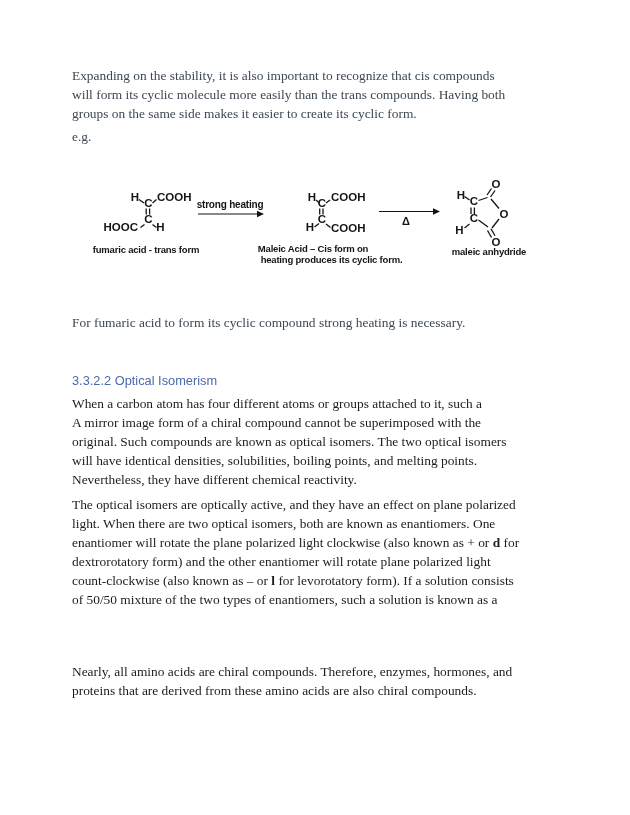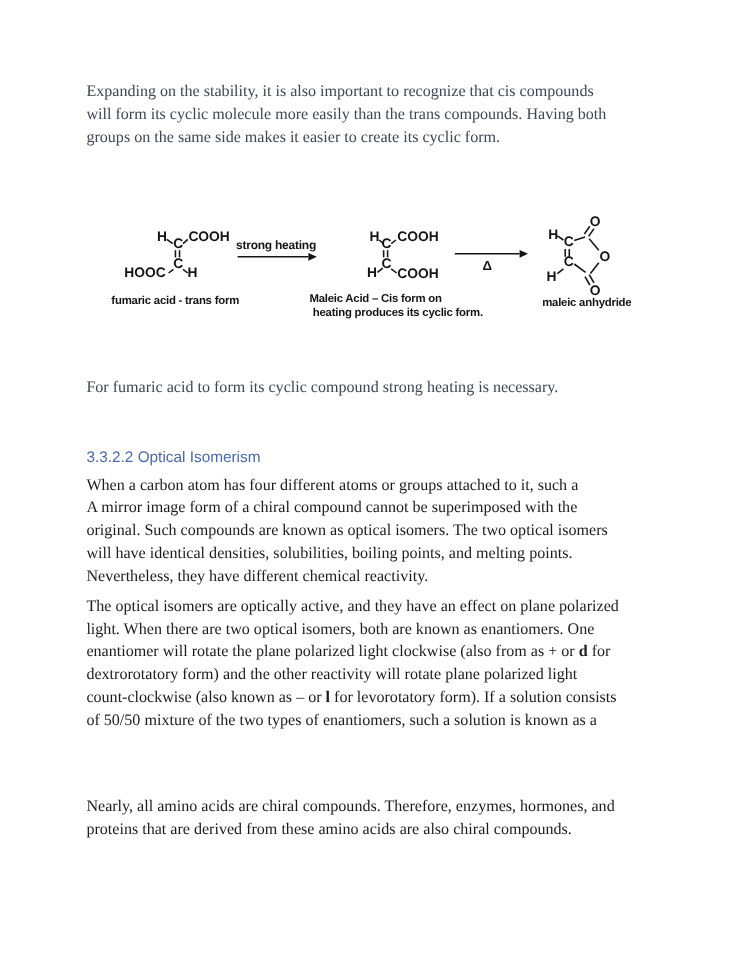--- a/index.html
+++ b/index.html
@@ -42,20 +42,21 @@
 <body>
 
 <div class="page">
 
   <div class="para soft" style="top:66px">
       <div class="tline"><span>Expanding on the stability, it is also important to recognize that cis compounds</span></div>
       <div class="tline"><span>will form its cyclic molecule more easily than the trans compounds. Having both</span></div>
       <div class="tline"><span>groups on the same side makes it easier to create its cyclic form.</span></div>
     </div>
 
+  <div class="para soft" style="top:127px">e.g.</div>
 
   <svg class="diagram" width="470" height="100" viewBox="0 0 470 100">
 
     <g>
       <text class="atom" x="50" y="31" text-anchor="middle">H</text>
       <text class="atom" x="72" y="31" text-anchor="start">COOH</text>
       <text class="atom" x="63.5" y="37" text-anchor="middle">C</text>
       <line x1="54" y1="29.5" x2="59" y2="33"></line>
       <line x1="67.5" y1="33" x2="71.5" y2="29.5"></line>
       <line x1="61.2" y1="38.5" x2="61.2" y2="44.5"></line>
@@ -132,22 +133,22 @@
       <div class="tline"><span>When a carbon atom has four different atoms or groups attached to it, such a</span></div>
       <div class="tline"><span>A mirror image form of a chiral compound cannot be superimposed with the</span></div>
       <div class="tline"><span>original. Such compounds are known as optical isomers. The two optical isomers</span></div>
       <div class="tline"><span>will have identical densities, solubilities, boiling points, and melting points.</span></div>
       <div class="tline"><span>Nevertheless, they have different chemical reactivity.</span></div>
     </div>
 
   <div class="para dark" style="top:495px">
       <div class="tline"><span>The optical isomers are optically active, and they have an effect on plane polarized</span></div>
       <div class="tline"><span>light. When there are two optical isomers, both are known as enantiomers. One</span></div>
-      <div class="tline"><span>enantiomer will rotate the plane polarized light clockwise (also from as + or </span><span style="font-weight: bold;">d</span><span> for</span></div>
-      <div class="tline"><span>dextrorotatory form) and the other reactivity will rotate plane polarized light</span></div>
+      <div class="tline"><span>enantiomer will rotate the plane polarized light clockwise (also known as + or </span><span style="font-weight: bold;">d</span><span> for</span></div>
+      <div class="tline"><span>dextrorotatory form) and the other enantiomer will rotate plane polarized light</span></div>
       <div class="tline"><span>count-clockwise (also known as – or </span><span style="font-weight: bold;">l</span><span> for levorotatory form). If a solution consists</span></div>
       <div class="tline"><span>of 50/50 mixture of the two types of enantiomers, such a solution is known as a</span></div>
     </div>
 
   <div class="para dark" style="top:662px">
       <div class="tline"><span>Nearly, all amino acids are chiral compounds. Therefore, enzymes, hormones, and</span></div>
       <div class="tline"><span>proteins that are derived from these amino acids are also chiral compounds.</span></div>
     </div>
 
 </div>

